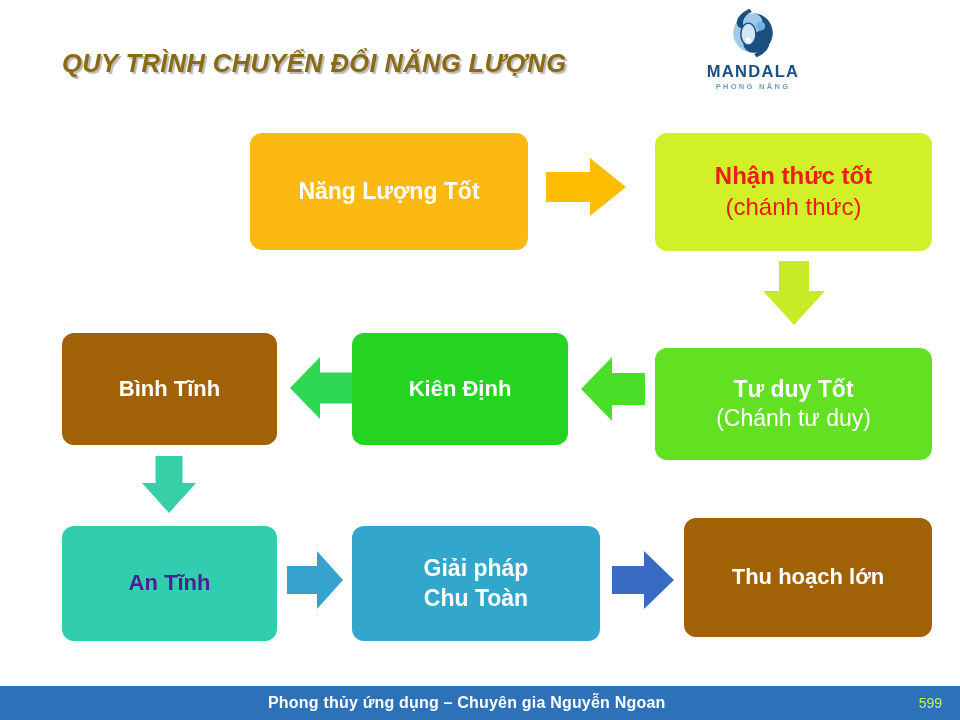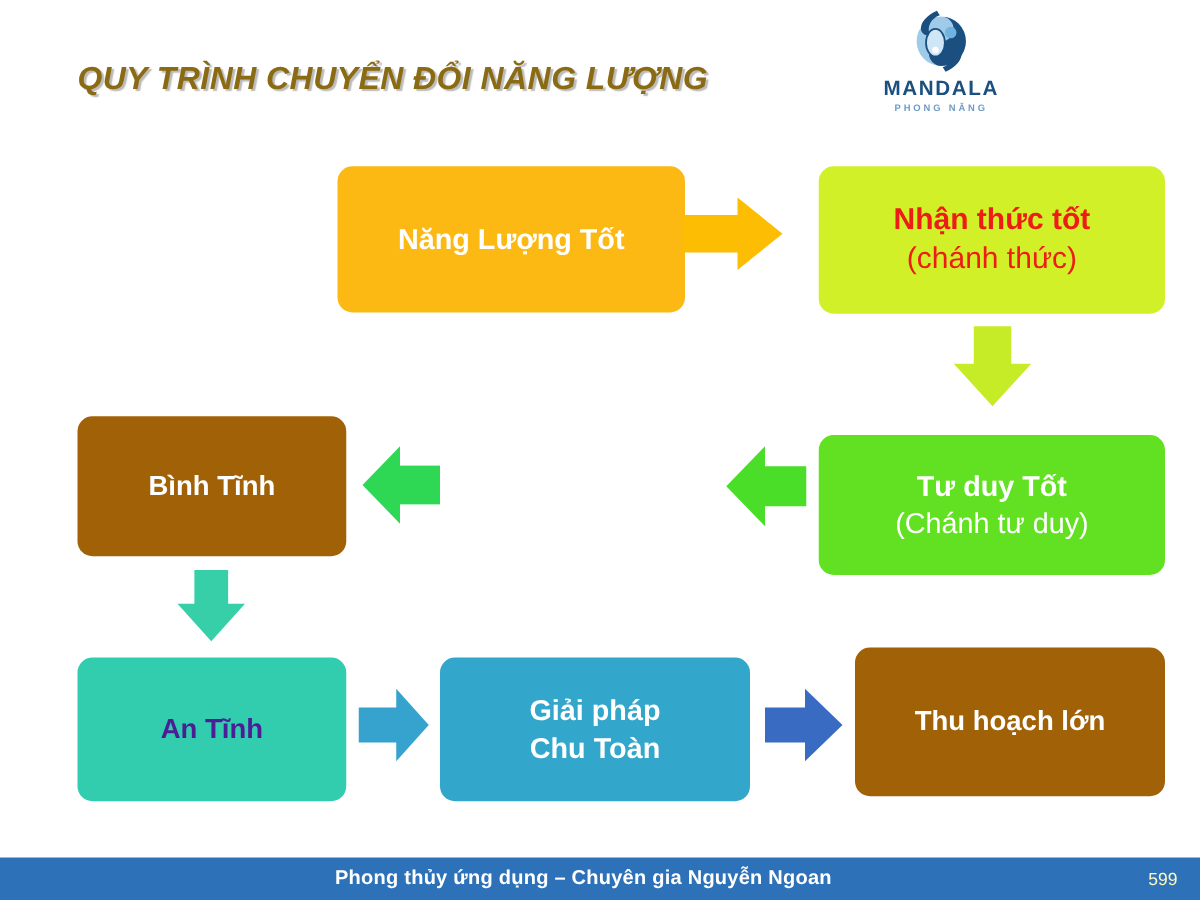--- a/index.html
+++ b/index.html
@@ -88,21 +88,21 @@
   .node .l2 {
     font-weight: normal;
     font-size: 23px;
     white-space: nowrap;
   }
   .node.single .l1 {
     font-size: 22px;
   }
 
   
-  #node-nang-luong-tot { left: 250px; top: 133px; width: 278px; height: 117px; background: #fdb913; margin-left: 20px; }
+  #node-nang-luong-tot { left: 250px; top: 133px; width: 278px; height: 117px; background: #fdb913; }
   #node-nang-luong-tot .l1 { color: #ffffff; font-size: 23px; }
 
   #node-nhan-thuc-tot { left: 655px; top: 133px; width: 277px; height: 118px; background: #d2f027; }
   #node-nhan-thuc-tot .l1 { color: #ee1c16; font-size: 24px; }
   #node-nhan-thuc-tot .l2 { color: #ee1c16; font-size: 24px; }
 
   #node-tu-duy-tot { left: 655px; top: 333px; width: 277px; height: 112px; background: #62e122; margin-top: 15px; }
   #node-tu-duy-tot .l1 { color: #ffffff; font-size: 23px; }
   #node-tu-duy-tot .l2 { color: #ffffff; font-size: 23px; }
 
@@ -189,21 +189,21 @@
     font-size: 16px;
     font-weight: bold;
     color: #ffffff;
     letter-spacing: 0.2px;
     white-space: nowrap;
   }
   .footer-page {
     position: absolute;
     right: 18px;
     font-size: 14px;
-    color: #fef9c3;
+    color: #bef264;
   }
 </style>
 </head>
 <body>
 
 <div class="slide">
 
   <div class="slide-title">QUY TRÌNH CHUYỂN ĐỔI NĂNG LƯỢNG</div>
 
   <div class="logo">
@@ -242,20 +242,23 @@
   <div class="node" id="node-tu-duy-tot">
     <div class="l1">Tư duy Tốt</div>
     <div class="l2">(Chánh tư duy)</div>
   </div>
 
   <div class="arrow left" id="arrow-3">
     <div class="shaft"></div>
     <div class="head"></div>
   </div>
 
+  <div class="node single" id="node-kien-dinh">
+    <div class="l1">Kiên Định</div>
+  </div>
 
   <div class="arrow left" id="arrow-4">
     <div class="shaft"></div>
     <div class="head"></div>
   </div>
 
   <div class="node single" id="node-binh-tinh">
     <div class="l1">Bình Tĩnh</div>
   </div>
 

